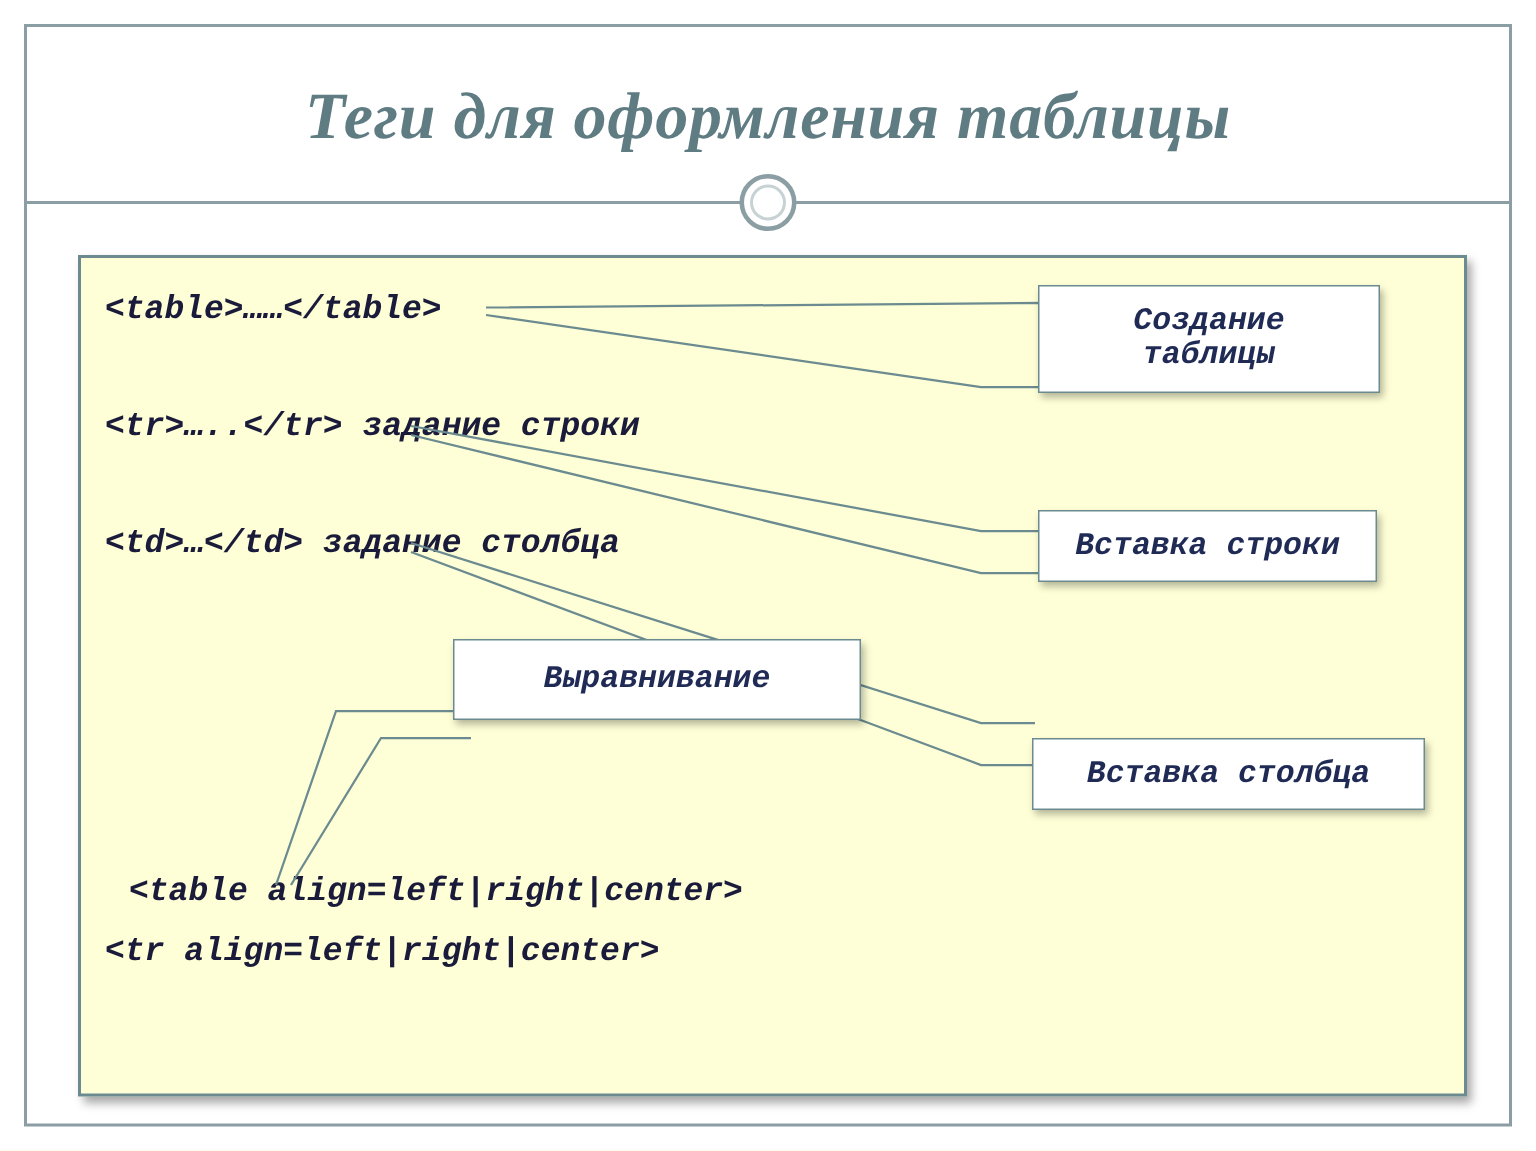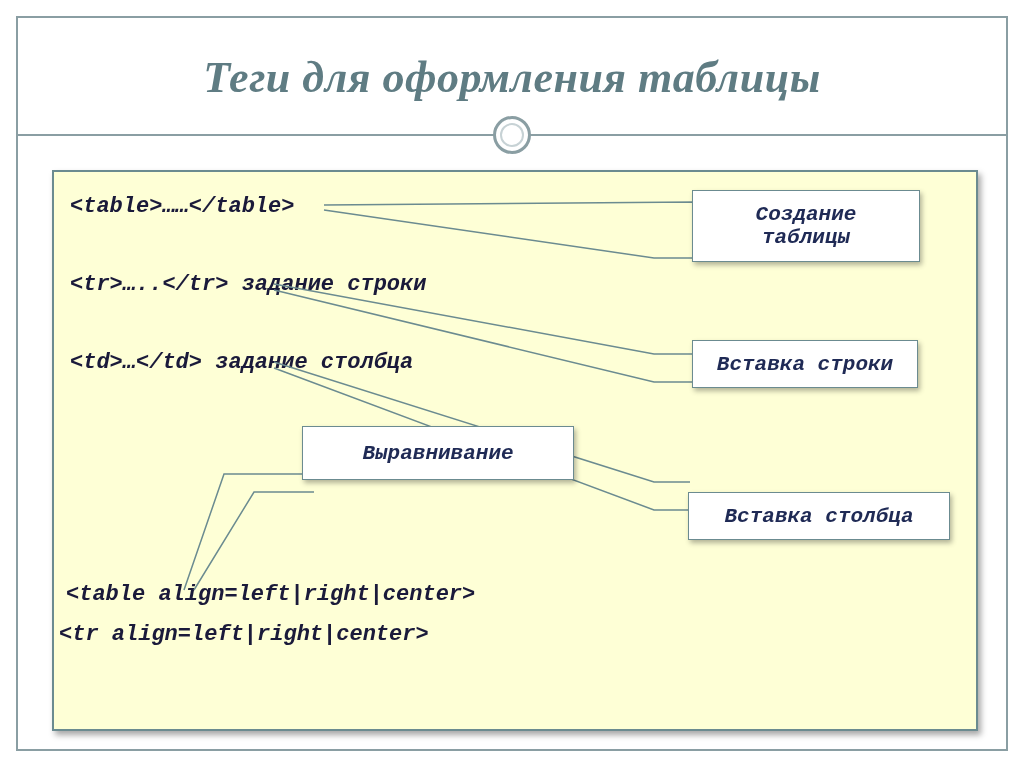--- a/index.html
+++ b/index.html
@@ -100,22 +100,22 @@
     <div class="title-text">Теги для оформления таблицы</div>
   </div>
   <div class="divider-line"></div>
   <div class="medallion"></div>
 
   <div class="content-box">
 
     <div class="code-line" style="left:16px; top:22px;">&lt;table&gt;……&lt;/table&gt;</div>
     <div class="code-line" style="left:16px; top:100px;">&lt;tr&gt;…..&lt;/tr&gt; задание строки</div>
     <div class="code-line" style="left:16px; top:178px;">&lt;td&gt;…&lt;/td&gt; задание столбца</div>
-    <div class="code-line" style="left:12px; top:410px;text-align:center;">&lt;table align=left|right|center&gt;</div>
-    <div class="code-line" style="left:5px; top:450px;font-style:italic;">&lt;tr align=left|right|center&gt;</div>
+    <div class="code-line" style="left:32px; top:410px;text-align:center;">&lt;table align=left|right|center&gt;</div>
+    <div class="code-line" style="left:16px; top:450px;font-style:italic;">&lt;tr align=left|right|center&gt;</div>
 
     <svg class="connectors" width="930" height="560">
 
       <polyline points="640,55 640,30 270,33" fill="none" stroke="#6b8b90" stroke-width="1.5"></polyline>
       <polyline points="640,86 600,86 270,38" fill="none" stroke="#6b8b90" stroke-width="1.5"></polyline>
 
       <polyline points="640,182 600,182 220,112" fill="none" stroke="#6b8b90" stroke-width="1.5"></polyline>
       <polyline points="640,210 600,210 220,118" fill="none" stroke="#6b8b90" stroke-width="1.5"></polyline>
 
       <polyline points="636,310 600,310 220,190" fill="none" stroke="#6b8b90" stroke-width="1.5"></polyline>

